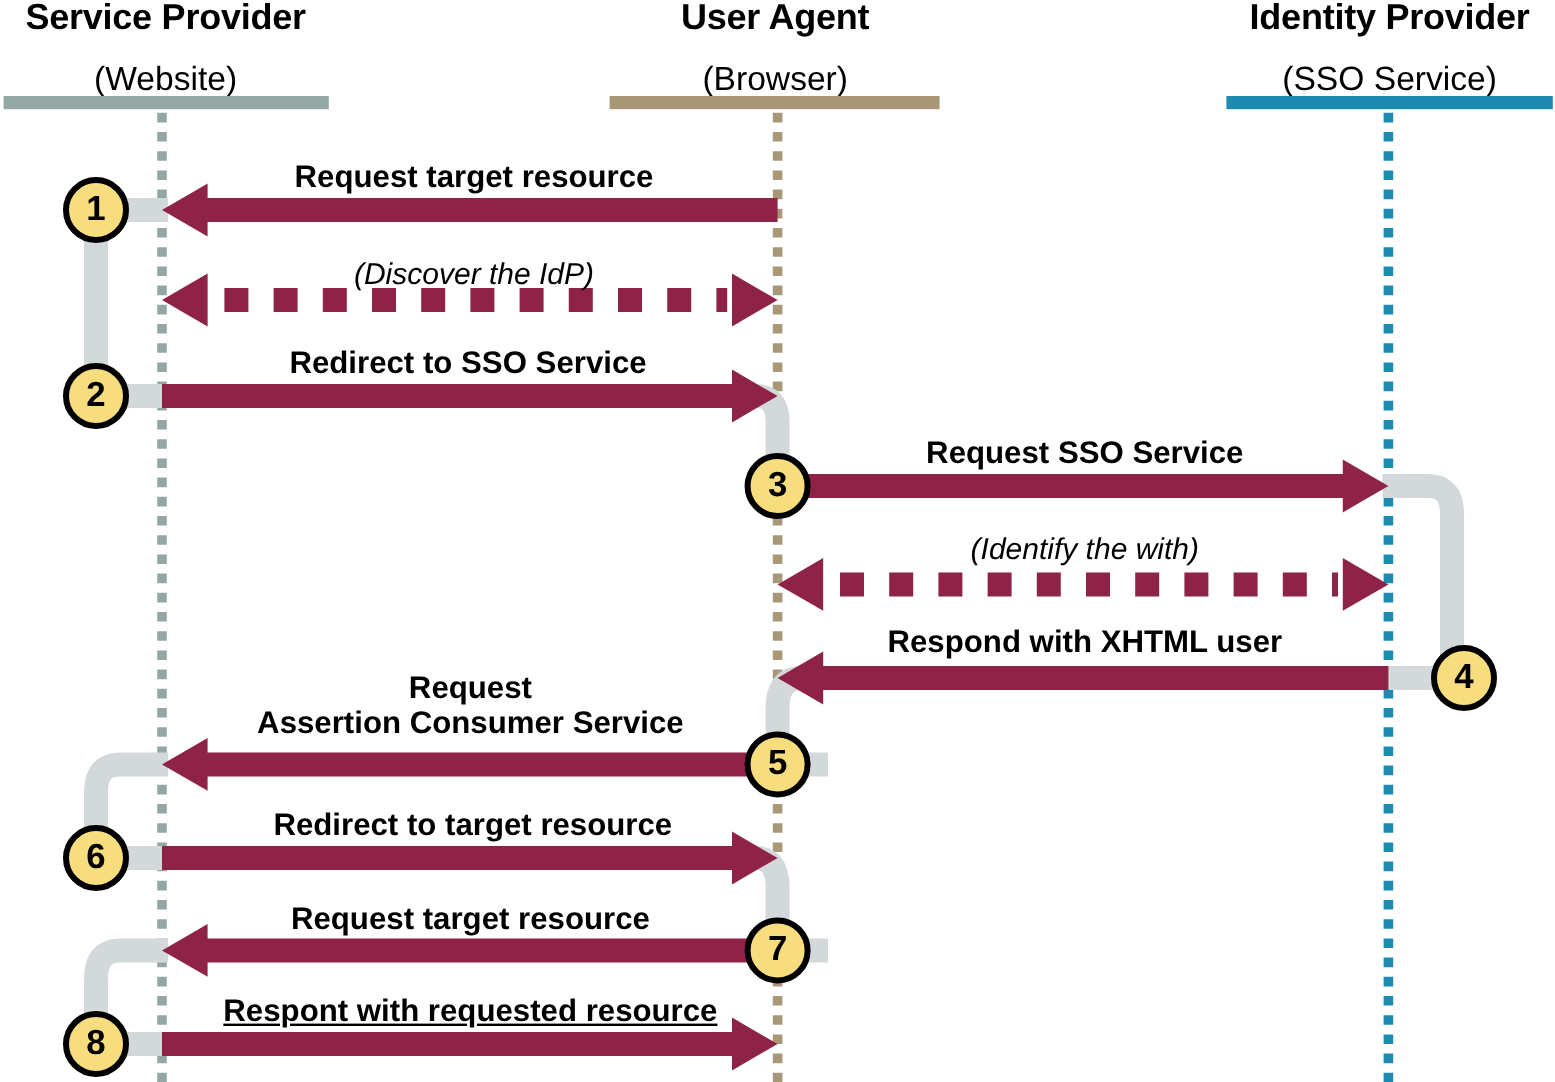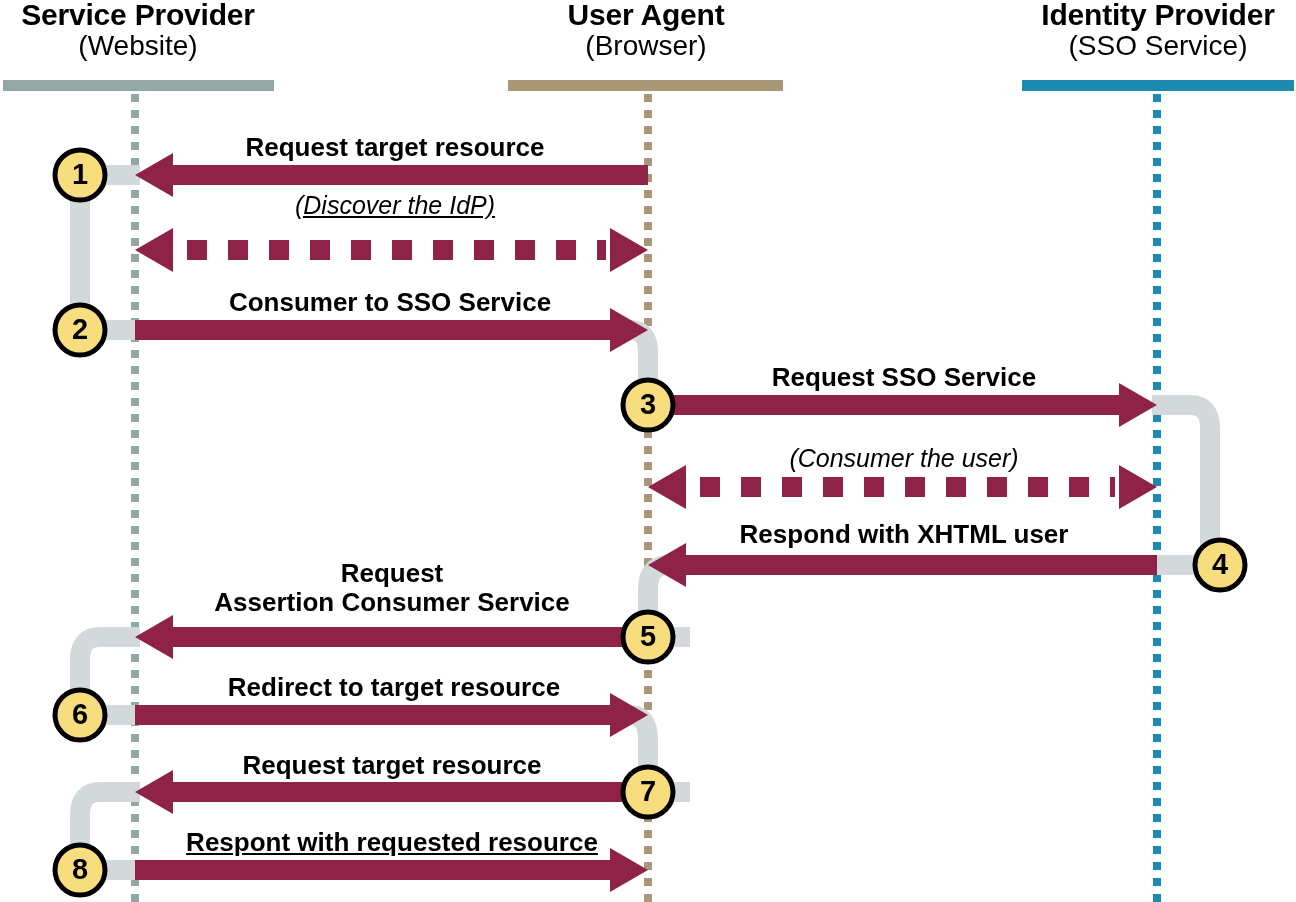--- a/index.html
+++ b/index.html
@@ -6,21 +6,21 @@
   html,body{margin:0;padding:0;background:#ffffff;}
   body{width:1296px;height:902px;position:relative;overflow:hidden;
        font-family:"Liberation Sans","DejaVu Sans",sans-serif;}
   #stage{position:absolute;left:0;top:0;width:1296px;height:902px;}
   svg.layer{position:absolute;left:0;top:0;width:1296px;height:902px;}
 
   .actor-head{position:absolute;text-align:center;}
   .actor-title{font-size:30px;font-weight:bold;color:#000;line-height:1.03;
                letter-spacing:-0.2px;white-space:nowrap;}
   .actor-sub{font-size:28px;font-weight:normal;color:#000;line-height:1.08;
-             white-space:nowrap;}
+             white-space:nowrap;margin-top:20px;}
 
   .msg-label{position:absolute;text-align:center;color:#000;
              font-size:26px;font-weight:bold;line-height:1.1;white-space:pre;}
   .msg-label.italic{font-style:italic;font-weight:normal;font-size:25px;}
 
   .badge-num{position:absolute;text-align:center;color:#000;
              font-size:29px;font-weight:bold;line-height:1;}
 </style>
 </head>
 <body>
@@ -132,24 +132,24 @@
   <div id="label-layer">
       <div class="badge-num" style="left: 55px; top: 160px; width: 50px;">1</div>
       <div class="badge-num" style="left: 55px; top: 315px; width: 50px;">2</div>
       <div class="badge-num" style="left: 623px; top: 390px; width: 50px;">3</div>
       <div class="badge-num" style="left: 1195px; top: 550px; width: 50px;">4</div>
       <div class="badge-num" style="left: 623px; top: 622px; width: 50px;">5</div>
       <div class="badge-num" style="left: 55px; top: 700px; width: 50px;">6</div>
       <div class="badge-num" style="left: 623px; top: 777px; width: 50px;">7</div>
       <div class="badge-num" style="left: 55px; top: 855px; width: 50px;">8</div>
       <div class="msg-label" style="left: 15px; top: 133px; width: 760px;">Request target resource</div>
-      <div class="msg-label italic" style="left: 15px; top: 192px; width: 760px; text-decoration: underline;">(Discover the IdP)</div>
-      <div class="msg-label" style="left: 10px; top: 288px; width: 760px;">Consumer to SSO Service</div>
+      <div class="msg-label italic" style="left: 15px; top: 216px; width: 760px;">(Discover the IdP)</div>
+      <div class="msg-label" style="left: 10px; top: 288px; width: 760px;">Redirect to SSO Service</div>
       <div class="msg-label" style="left: 524px; top: 363px; width: 760px;">Request SSO Service</div>
-      <div class="msg-label italic" style="left: 524px; top: 445px; width: 760px;">(Consumer the user)</div>
+      <div class="msg-label italic" style="left: 524px; top: 445px; width: 760px;">(Identify the with)</div>
       <div class="msg-label" style="left: 524px; top: 520px; width: 760px;">Respond with XHTML user</div>
       <div class="msg-label" style="left: 12px; top: 559px; width: 760px;">Request
 Assertion Consumer Service</div>
       <div class="msg-label" style="left: 14px; top: 673px; width: 760px;">Redirect to target resource</div>
       <div class="msg-label" style="left: 12px; top: 751px; width: 760px;">Request target resource</div>
       <div class="msg-label" style="left: 12px; top: 828px; width: 760px; text-decoration: underline;">Respont with requested resource</div>
     </div>
 
 </div>
 

